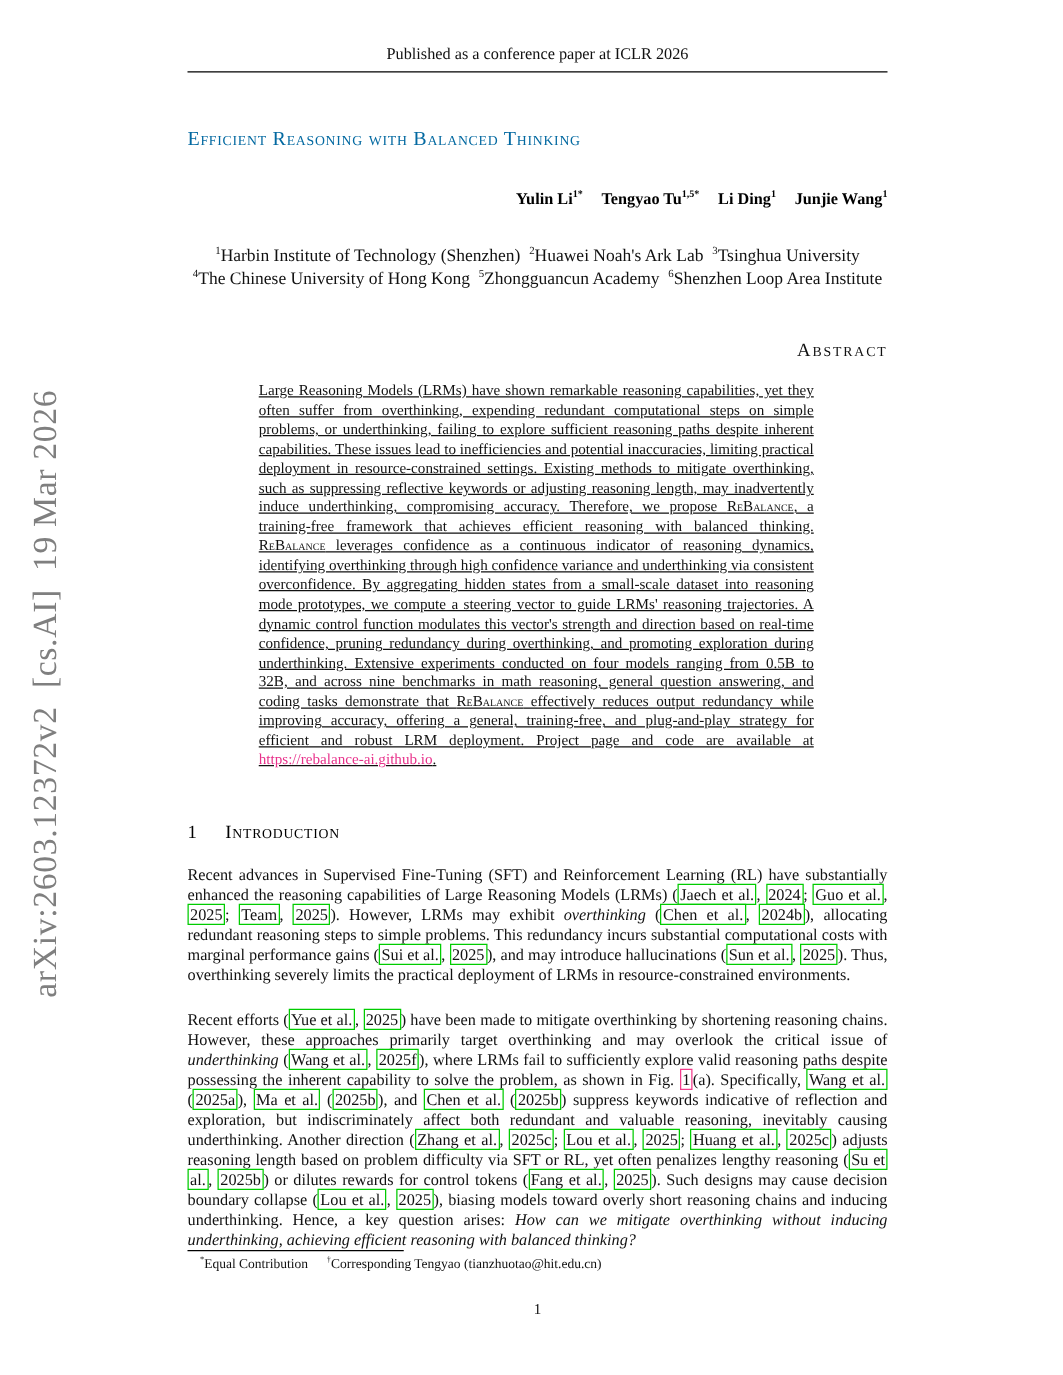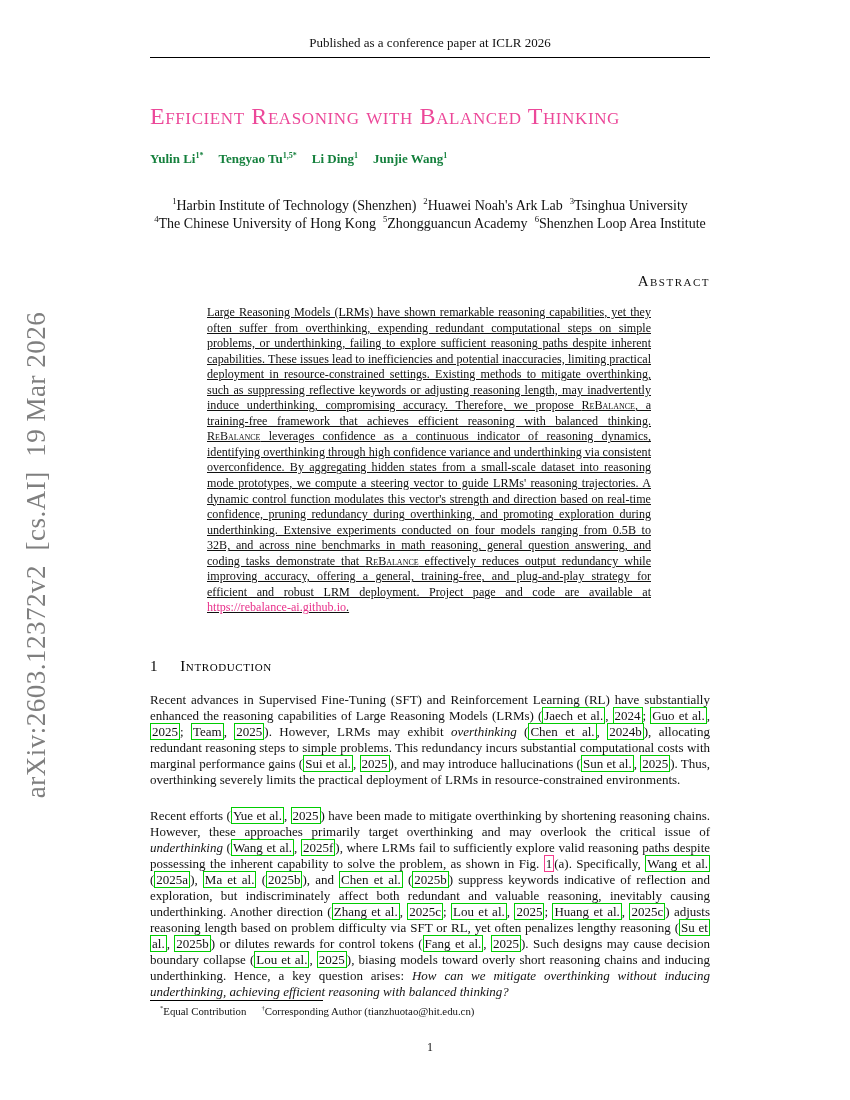--- a/index.html
+++ b/index.html
@@ -12,25 +12,25 @@
     position:absolute;top:555px;left:36px;
     transform:translate(-50%,-50%) rotate(-90deg);
     font-size:27px;color:#7f7f7f;white-space:pre;letter-spacing:.5px;
   }
   .header{
     position:absolute;top:35px;left:150px;width:560px;
     font-size:13px;border-bottom:1.3px solid #000;padding-bottom:6px;text-align:center;
   }
   .title{
     position:absolute;top:103px;left:150px;width:560px;
-    font-size:24px;font-variant:small-caps;letter-spacing:.6px;color:#ec4899;font-family:Liberation Serif, serif;
+    font-size:16px;font-variant:small-caps;letter-spacing:.6px;color:#0369a1;font-family:Liberation Serif, serif;
   }
   .authors{
     position:absolute;top:149px;left:150px;width:560px;
-    text-align:left;font-size:13px;line-height:19px;color:#15803d;
+    text-align:right;font-size:13px;line-height:19px;color:#000000;
   }
   .authors .seg-b{font-weight:bold;}
   .authors sup{font-weight:bold;}
   .affils{
     position:absolute;top:197px;left:150px;width:560px;
     text-align:center;font-size:14px;line-height:18px;
   }
   .abstract-heading{
     position:absolute;top:273px;left:150px;width:560px;text-align:right;
     font-variant:small-caps;font-size:15px;letter-spacing:1.5px;
@@ -106,15 +106,15 @@
   <span class="num">1</span>
   <span class="name">Introduction</span>
 </div>
 
 <div class="body-para para1"><span class="seg-p">Recent advances in Supervised Fine-Tuning (SFT) and Reinforcement Learning (RL) have substantially enhanced the reasoning capabilities of Large Reasoning Models (LRMs) (</span><span class="seg-cite">Jaech et al.</span><span class="seg-p">, </span><span class="seg-cite">2024</span><span class="seg-p">; </span><span class="seg-cite">Guo et al.</span><span class="seg-p">, </span><span class="seg-cite">2025</span><span class="seg-p">; </span><span class="seg-cite">Team</span><span class="seg-p">, </span><span class="seg-cite">2025</span><span class="seg-p">). However, LRMs may exhibit </span><span class="seg-i">overthinking</span><span class="seg-p"> (</span><span class="seg-cite">Chen et al.</span><span class="seg-p">, </span><span class="seg-cite">2024b</span><span class="seg-p">), allocating redundant reasoning steps to simple problems. This redundancy incurs substantial computational costs with marginal performance gains (</span><span class="seg-cite">Sui et al.</span><span class="seg-p">, </span><span class="seg-cite">2025</span><span class="seg-p">), and may introduce hallucinations (</span><span class="seg-cite">Sun et al.</span><span class="seg-p">, </span><span class="seg-cite">2025</span><span class="seg-p">). Thus, overthinking severely limits the practical deployment of LRMs in resource-constrained environments.</span></div>
 
 <div class="body-para para2"><span class="seg-p">Recent efforts (</span><span class="seg-cite">Yue et al.</span><span class="seg-p">, </span><span class="seg-cite">2025</span><span class="seg-p">) have been made to mitigate overthinking by shortening reasoning chains. However, these approaches primarily target overthinking and may overlook the critical issue of </span><span class="seg-i">underthinking</span><span class="seg-p"> (</span><span class="seg-cite">Wang et al.</span><span class="seg-p">, </span><span class="seg-cite">2025f</span><span class="seg-p">), where LRMs fail to sufficiently explore valid reasoning paths despite possessing the inherent capability to solve the problem, as shown in Fig. </span><span class="seg-fig">1</span><span class="seg-p">(a). Specifically, </span><span class="seg-cite">Wang et al.</span><span class="seg-p"> (</span><span class="seg-cite">2025a</span><span class="seg-p">), </span><span class="seg-cite">Ma et al.</span><span class="seg-p"> (</span><span class="seg-cite">2025b</span><span class="seg-p">), and </span><span class="seg-cite">Chen et al.</span><span class="seg-p"> (</span><span class="seg-cite">2025b</span><span class="seg-p">) suppress keywords indicative of reflection and exploration, but indiscriminately affect both redundant and valuable reasoning, inevitably causing underthinking. Another direction (</span><span class="seg-cite">Zhang et al.</span><span class="seg-p">, </span><span class="seg-cite">2025c</span><span class="seg-p">; </span><span class="seg-cite">Lou et al.</span><span class="seg-p">, </span><span class="seg-cite">2025</span><span class="seg-p">; </span><span class="seg-cite">Huang et al.</span><span class="seg-p">, </span><span class="seg-cite">2025c</span><span class="seg-p">) adjusts reasoning length based on problem difficulty via SFT or RL, yet often penalizes lengthy reasoning (</span><span class="seg-cite">Su et al.</span><span class="seg-p">, </span><span class="seg-cite">2025b</span><span class="seg-p">) or dilutes rewards for control tokens (</span><span class="seg-cite">Fang et al.</span><span class="seg-p">, </span><span class="seg-cite">2025</span><span class="seg-p">). Such designs may cause decision boundary collapse (</span><span class="seg-cite">Lou et al.</span><span class="seg-p">, </span><span class="seg-cite">2025</span><span class="seg-p">), biasing models toward overly short reasoning chains and inducing underthinking. Hence, a key question arises: </span><span class="seg-i">How can we mitigate overthinking without inducing underthinking, achieving efficient reasoning with balanced thinking?</span></div>
 
 <div class="footnote-rule"></div>
 
-<div class="footnote"><sup class="seg-sup">*</sup><span class="seg-p">Equal Contribution</span><span class="seg-gap"></span><sup class="seg-sup">†</sup><span class="seg-p">Corresponding Author (tianzhuotao@hit.edu.cn)</span></div>
+<div class="footnote"><sup class="seg-sup">*</sup><span class="seg-p">Equal Contribution</span><span class="seg-gap"></span><sup class="seg-sup">†</sup><span class="seg-p">Corresponding Tengyao (tianzhuotao@hit.edu.cn)</span></div>
 
 <div class="page-num">1</div>
 
 </body></html>

